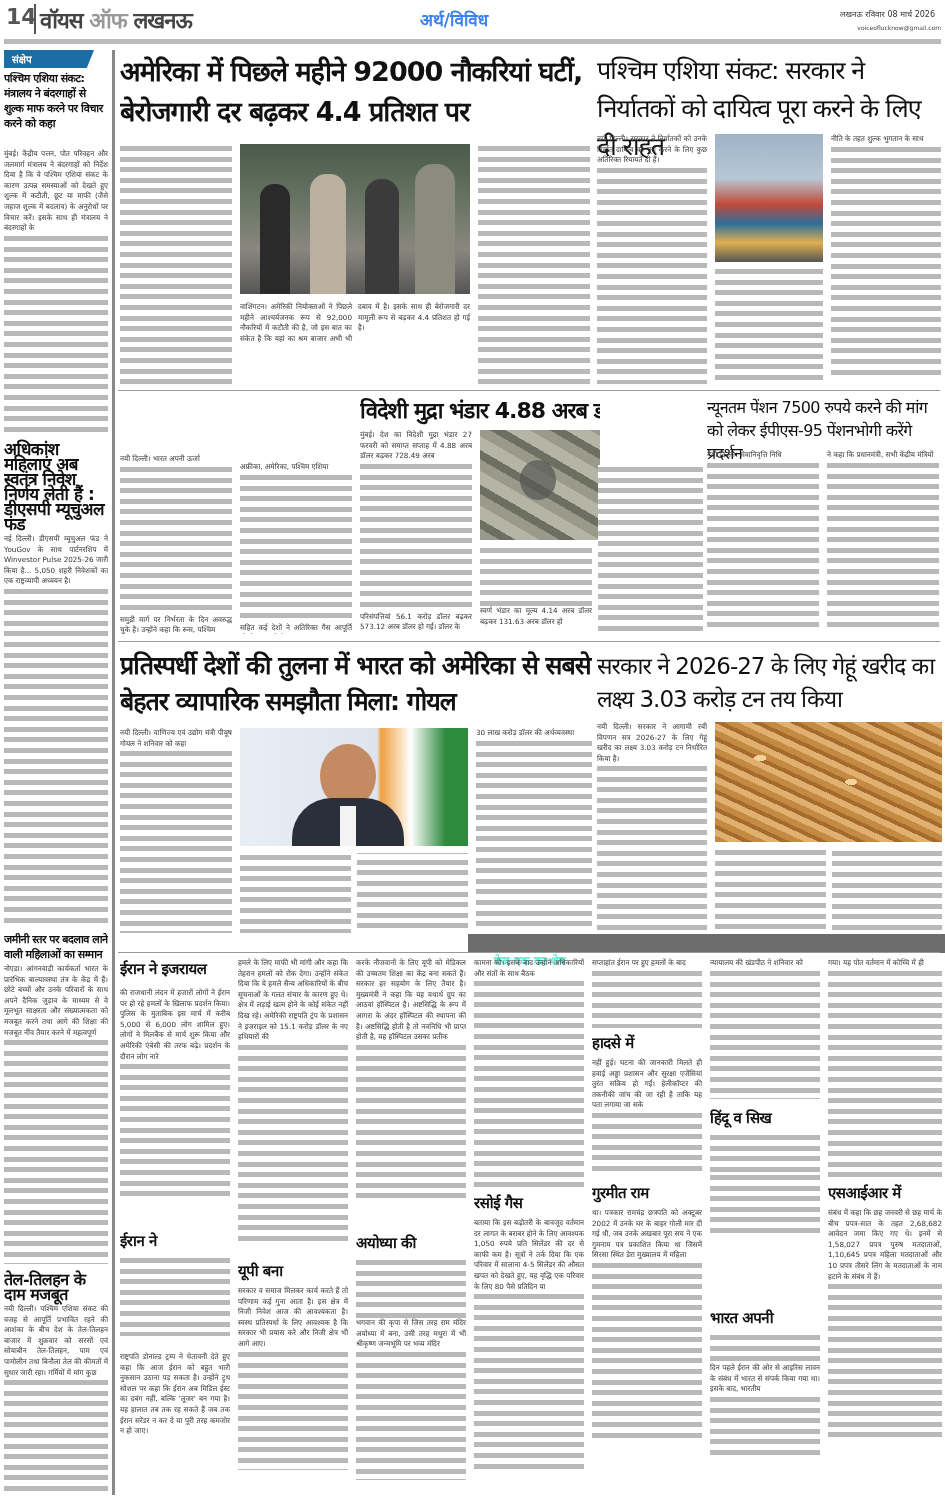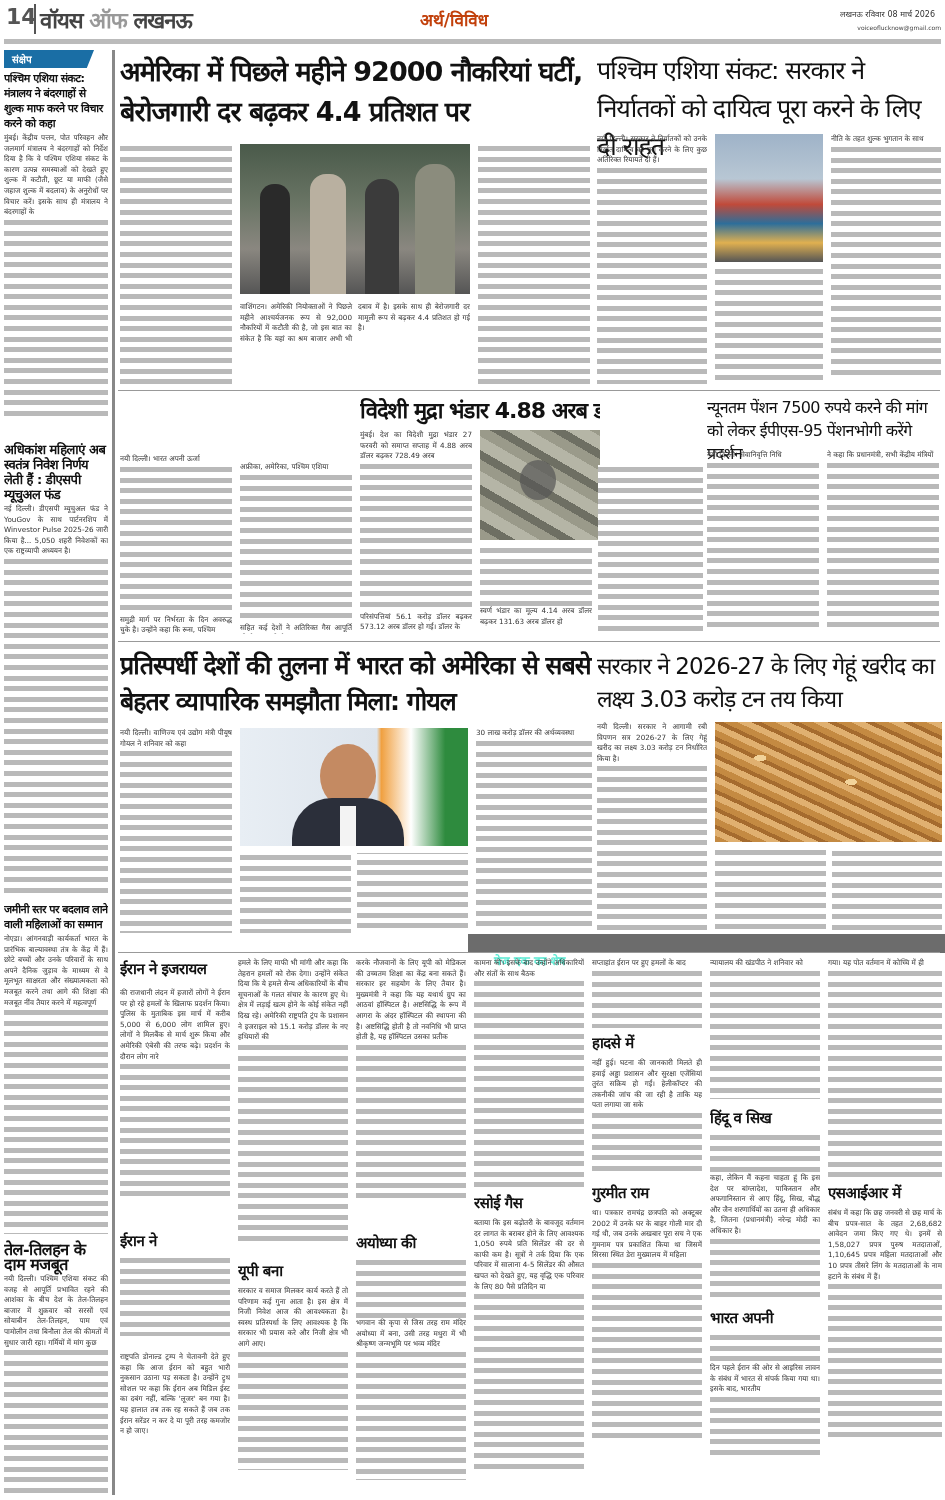--- a/index.html
+++ b/index.html
@@ -1,21 +1,21 @@
 <!DOCTYPE html>
 <html><head>
 <meta charset="utf-8">
 <style>
 *{box-sizing:border-box;margin:0;padding:0}
 body{width:945px;height:1500px;background:#fff;font-family:"DejaVu Sans",sans-serif;color:#222;overflow:hidden;position:relative}
 .mast{position:absolute;left:0;top:0;width:945px;height:34px}
 .mast .pg{position:absolute;left:6px;top:4px;font:bold 22px "DejaVu Sans",sans-serif;color:#555}
 .mast .brand{position:absolute;left:32px;top:4px;font:bold 22px "DejaVu Sans",sans-serif;color:#444;letter-spacing:-1px}
 .mast .brand .mid{color:#999}
-.mast .sec{position:absolute;left:420px;top:8px;font:bold 17px "DejaVu Sans",sans-serif;color:#c2410c}
+.mast .sec{position:absolute;left:420px;top:8px;font:bold 17px "DejaVu Sans",sans-serif;color:#3b82f6}
 .mast .date{position:absolute;right:10px;top:8px;font-size:8px;color:#333}
 .mast .mail{position:absolute;right:4px;top:24px;font-size:6px;color:#444}
 .rule{position:absolute;left:4px;top:39px;width:937px;height:5px;background:#bbb}
 .col{position:absolute;overflow:hidden}
 .txt{font-size:7.2px;line-height:10.6px;color:#333;text-align:justify}
 .tag{background:#1a6ea5;color:#fff;font:bold 10px "DejaVu Sans",sans-serif;padding:2px 8px;width:90px;clip-path:polygon(0 0,100% 0,92% 100%,0 100%)}
 .hl-sm{font:bold 12px "DejaVu Sans",sans-serif;line-height:16px;color:#111;letter-spacing:-0.5px}
 .hl-big{font:bold 27px "DejaVu Sans",sans-serif;line-height:40px;color:#111;letter-spacing:-1px}
 .hl-light{font:normal 25px "DejaVu Sans",sans-serif;line-height:38px;color:#111;letter-spacing:-1px}
 .hl-mid{font:normal 17px "DejaVu Sans",sans-serif;line-height:25px;color:#111;letter-spacing:-0.6px}
@@ -40,25 +40,25 @@
   </span>
   <span class="sec">अर्थ/विविध</span>
   <span class="date">लखनऊ रविवार 08 मार्च 2026</span>
   <span class="mail">voiceoflucknow@gmail.com</span>
 </div>
 <div class="rule"></div>
 
 <div class="col" style="left:4px;top:50px;width:104px;height:1445px">
   <div class="tag">संक्षेप</div>
   <div class="hl-sm" style="margin-top:3px;font-size:11px;line-height:15px">पश्चिम एशिया संकट: मंत्रालय ने बंदरगाहों से शुल्क माफ करने पर विचार करने को कहा</div>
-  <div class="txt" style="height:285px;overflow:hidden;margin-top:2px">
+  <div class="txt" style="height:285px;overflow:hidden;margin-top:18px">
     <span>मुंबई। केंद्रीय पत्तन, पोत परिवहन और जलमार्ग मंत्रालय ने बंदरगाहों को निर्देश दिया है कि वे पश्चिम एशिया संकट के कारण उत्पन्न समस्याओं को देखते हुए शुल्क में कटौती, छूट या माफी (जैसे जहाज शुल्क में बदलाव) के अनुरोधों पर विचार करें। इसके साथ ही मंत्रालय ने बंदरगाहों के</span>
     <div class="fill-lines" style="height:200px"></div>
   </div>
-  <div class="hl-sm" style="margin-top:24px;font-size:13px;line-height:15px">अधिकांश महिलाएं अब स्वतंत्र निवेश निर्णय लेती हैं : डीएसपी म्यूचुअल फंड</div>
+  <div class="hl-sm" style="margin-top:8px;font-size:17px;line-height:15px">अधिकांश महिलाएं अब स्वतंत्र निवेश निर्णय लेती हैं : डीएसपी म्यूचुअल फंड</div>
   <div class="txt" style="height:390px;overflow:hidden;margin-top:2px">
     <span>नई दिल्ली। डीएसपी म्यूचुअल फंड ने YouGov के साथ पार्टनरशिप में Winvestor Pulse 2025-26 जारी किया है... 5,050 शहरी निवेशकों का एक राष्ट्रव्यापी अध्ययन है।</span>
     <div class="fill-lines" style="height:360px"></div>
   </div>
   <div class="hl-sm" style="margin-top:8px;font-size:11px;line-height:15px">जमीनी स्तर पर बदलाव लाने वाली महिलाओं का सम्मान</div>
   <div class="txt" style="height:300px;overflow:hidden;margin-top:2px">
     <span>नोएडा। आंगनवाड़ी कार्यकर्ता भारत के प्रारंभिक बाल्यावस्था तंत्र के केंद्र में हैं। छोटे बच्चों और उनके परिवारों के साथ अपने दैनिक जुड़ाव के माध्यम से वे मूलभूत साक्षरता और संख्यात्मकता को मजबूत करने तथा आगे की शिक्षा की मजबूत नींव तैयार करने में महत्वपूर्ण</span>
     <div class="fill-lines" style="height:240px"></div>
   </div>
   <div class="hl-sm" style="margin-top:8px;font-size:16px;line-height:15px">तेल-तिलहन के दाम मजबूत</div>
@@ -219,21 +219,21 @@
   <div class="txt" style="height:70px;overflow:hidden"><span>सप्ताहांत ईरान पर हुए हमलों के बाद</span><div class="fill-lines" style="height:60px"></div></div>
   <div class="sub-hl" style="margin-top:4px">हादसे में</div>
   <div class="txt" style="margin-top:4px;height:120px;overflow:hidden"><span>नहीं हुई। घटना की जानकारी मिलते ही हवाई अड्डा प्रशासन और सुरक्षा एजेंसियां तुरंत सक्रिय हो गईं। हेलीकॉप्टर की तकनीकी जांच की जा रही है ताकि यह पता लगाया जा सके</span><div class="fill-lines" style="height:60px"></div></div>
   <div class="sub-hl" style="margin-top:4px">गुरमीत राम</div>
   <div class="txt" style="margin-top:4px;height:240px;overflow:hidden"><span>था। पत्रकार रामचंद्र छत्रपति को अक्टूबर 2002 में उनके घर के बाहर गोली मार दी गई थी, जब उनके अखबार पूरा सच ने एक गुमनाम पत्र प्रकाशित किया था जिसमें सिरसा स्थित डेरा मुख्यालय में महिला</span><div class="fill-lines" style="height:180px"></div></div>
 </div>
 
 <div class="col" style="left:710px;top:958px;width:110px;height:537px">
   <div class="txt" style="height:145px;overflow:hidden"><span>न्यायालय की खंडपीठ ने शनिवार को</span><div class="fill-lines" style="height:130px"></div></div>
   <div class="sub-hl" style="margin-top:4px">हिंदू व सिख</div>
-  <div class="txt" style="margin-top:4px;height:170px;overflow:hidden"><div class="fill-lines" style="height:40px"></div><span>कहा, लेकिन मैं कहना चाहता हूं कि इस देश पर बांग्लादेश, पाकिस्तान और अफगानिस्तान से आए हिंदू, सिख, बौद्ध और जैन शरणार्थियों का उतना ही अधिकार है, जितना (प्रधानमंत्री) नरेन्द्र मोदी का अधिकार है।</span><div class="fill-lines" style="height:60px"></div></div>
+  <div class="txt" style="margin-top:4px;height:170px;overflow:hidden"><div class="fill-lines" style="height:40px"></div><div class="fill-lines" style="height:60px"></div></div>
   <div class="sub-hl" style="margin-top:4px">भारत अपनी</div>
   <div class="txt" style="margin-top:4px;height:140px;overflow:hidden"><div class="fill-lines" style="height:30px"></div><span>दिन पहले ईरान की ओर से आइरिस लावन के संबंध में भारत से संपर्क किया गया था। इसके बाद, भारतीय</span><div class="fill-lines" style="height:60px"></div></div>
 </div>
 
 <div class="col" style="left:828px;top:958px;width:114px;height:537px">
   <div class="txt" style="height:220px;overflow:hidden"><span>गया। यह पोत वर्तमान में कोच्चि में ही</span><div class="fill-lines" style="height:210px"></div></div>
   <div class="sub-hl" style="margin-top:4px">एसआईआर में</div>
   <div class="txt" style="margin-top:4px;height:280px;overflow:hidden"><span>संबंध में कहा कि छह जनवरी से छह मार्च के बीच प्रपत्र-सात के तहत 2,68,682 आवेदन जमा किए गए थे। इनमें से 1,58,027 प्रपत्र पुरुष मतदाताओं, 1,10,645 प्रपत्र महिला मतदाताओं और 10 प्रपत्र तीसरे लिंग के मतदाताओं के नाम हटाने के संबंध में हैं।</span><div class="fill-lines" style="height:160px"></div></div>
 </div>
 

